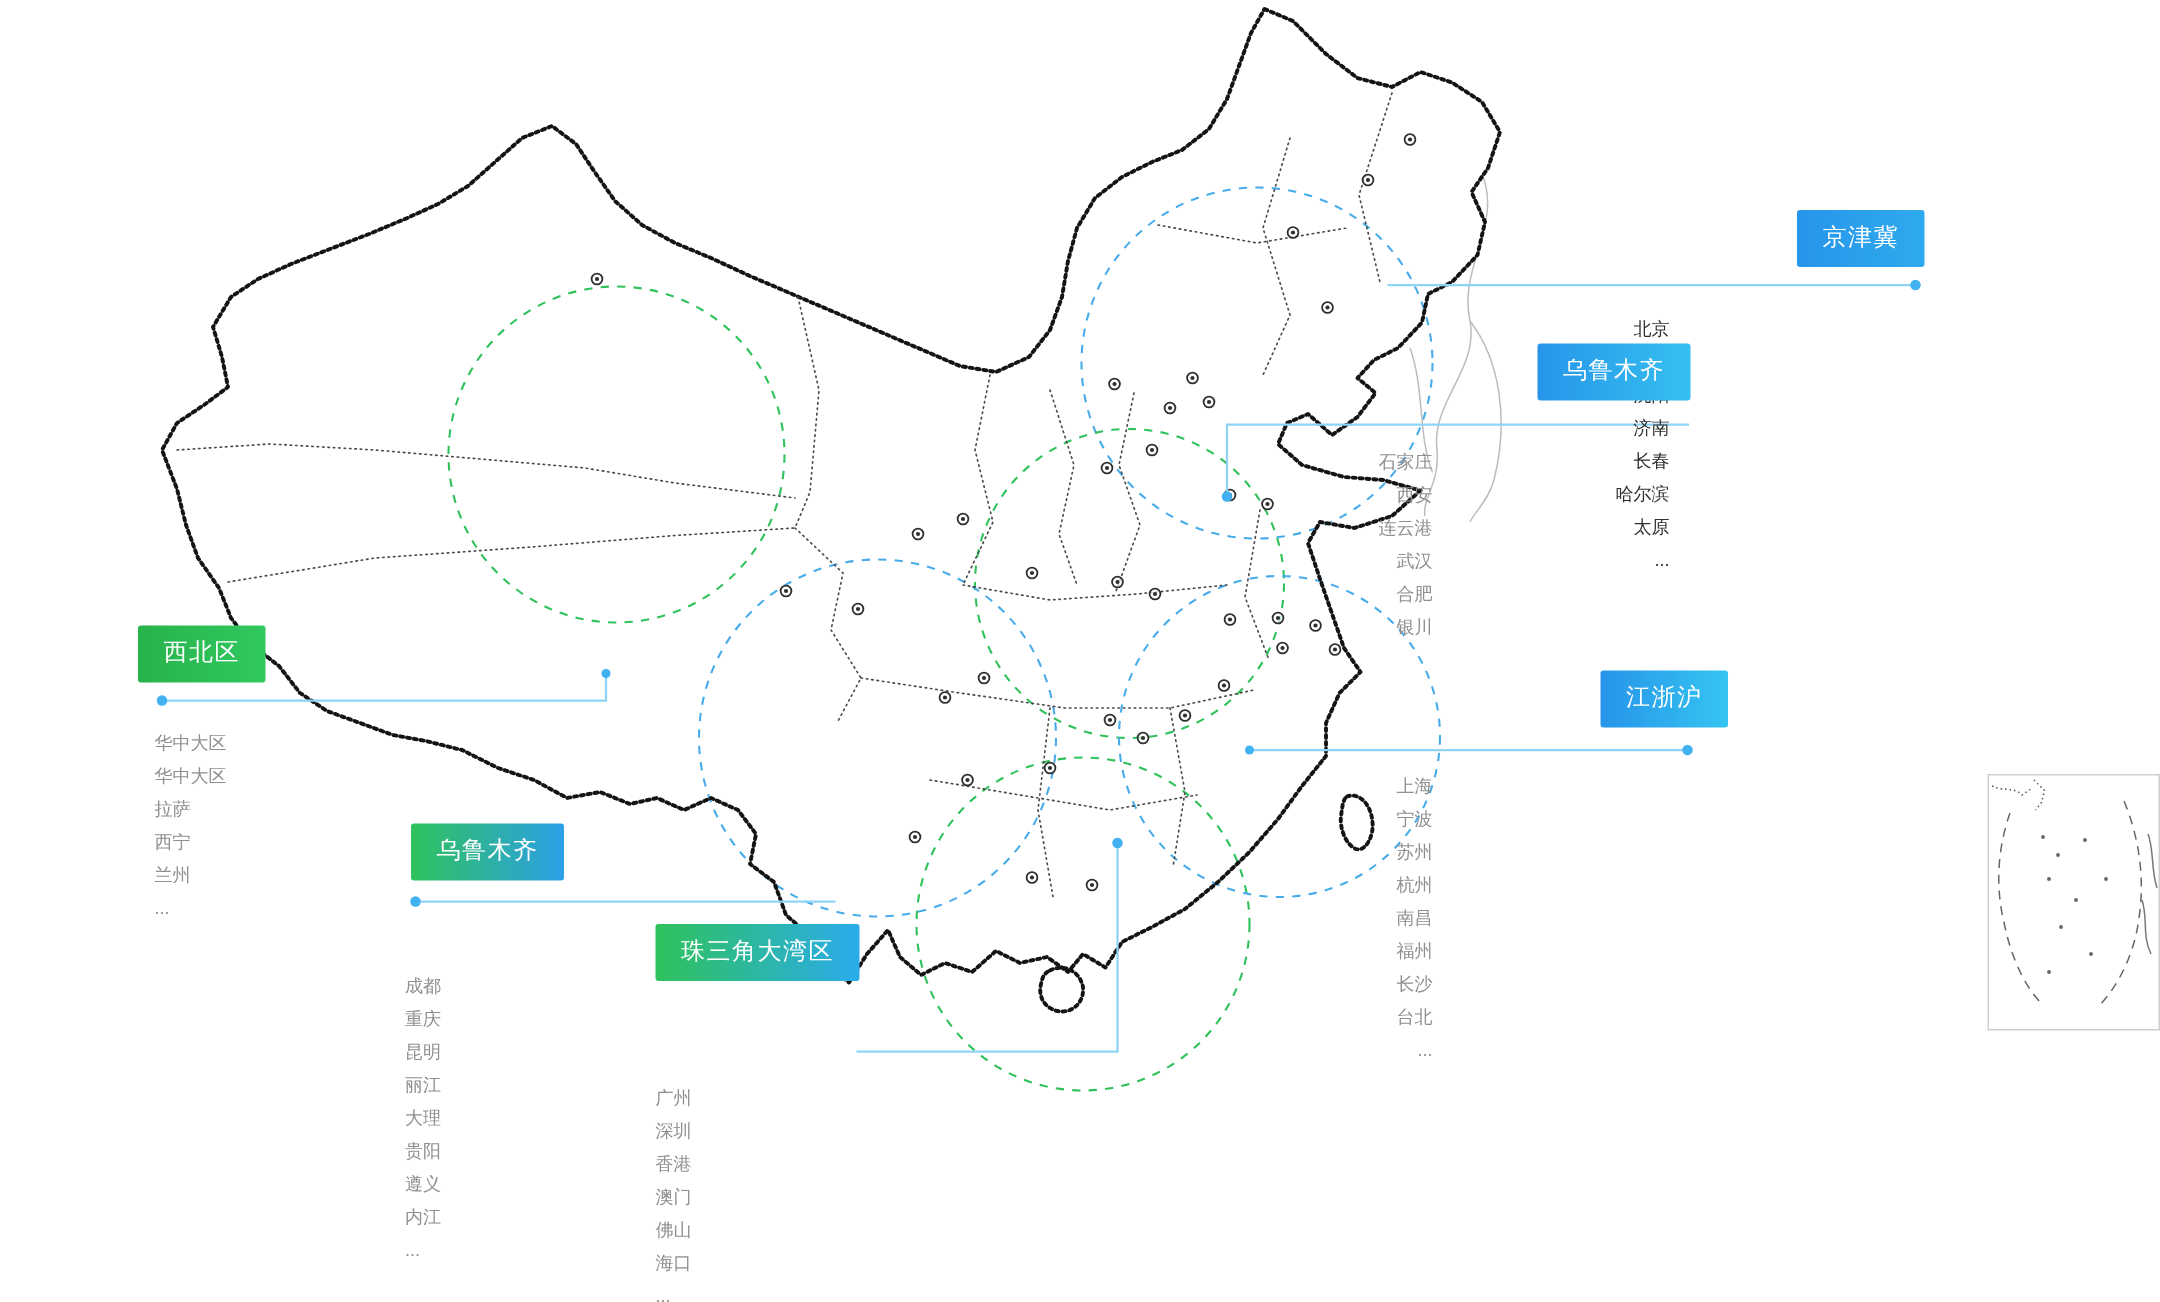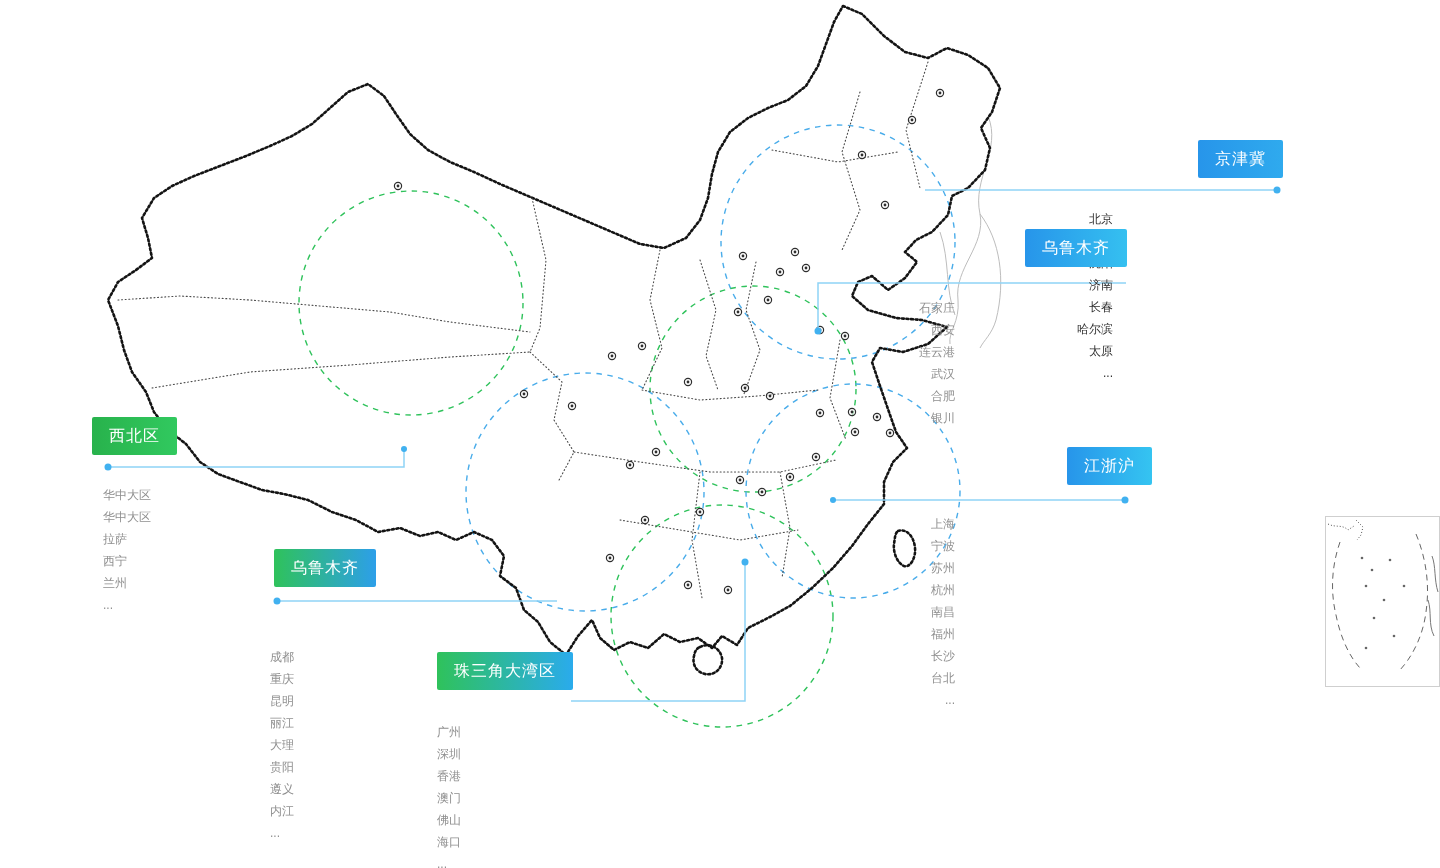--- a/index.html
+++ b/index.html
@@ -13,21 +13,21 @@
   
   .region-label {
     position: absolute; height: 38px; line-height: 38px; padding: 0 17px;
     color: #ffffff; font-size: 16px; letter-spacing: 1px; border-radius: 2px;
     white-space: nowrap; cursor: pointer;
   }
   .lbl-jingjinji  { left: 1198px; top: 140px; background: linear-gradient(90deg,#2795EA,#2FAAEE); }
   .lbl-huazhong   { left: 1025px; top: 229px; background: linear-gradient(90deg,#2795EA,#35C0F0); }
   .lbl-xibei      { left: 92px;  top: 417px; background: linear-gradient(90deg,#28B24C,#31C95F); }
   .lbl-chuanyu    { left: 274px;  top: 549px; background: linear-gradient(90deg,#2FC25B,#2D9FE9); }
-  .lbl-zhusanjiao { left: 437px;  top: 652px; background: linear-gradient(90deg,#2FC25B,#2AABEC); text-align: right; }
+  .lbl-zhusanjiao { left: 437px;  top: 616px; background: linear-gradient(90deg,#2FC25B,#2AABEC); text-align: right; }
   .lbl-jiangzhehu { left: 1043px; top: 447px; background: linear-gradient(90deg,#2795EA,#35C4F1); margin-left: 24px; }
 
   
   .city-list {
     position: absolute; margin: 0; padding: 0; list-style: none;
     font-size: 12px; line-height: 22px; white-space: nowrap;
   }
   .city-list.dark { color: #2f2f2f; }
   .city-list.grey { color: #8f8f8f; }
   .align-right { text-align: right; }

